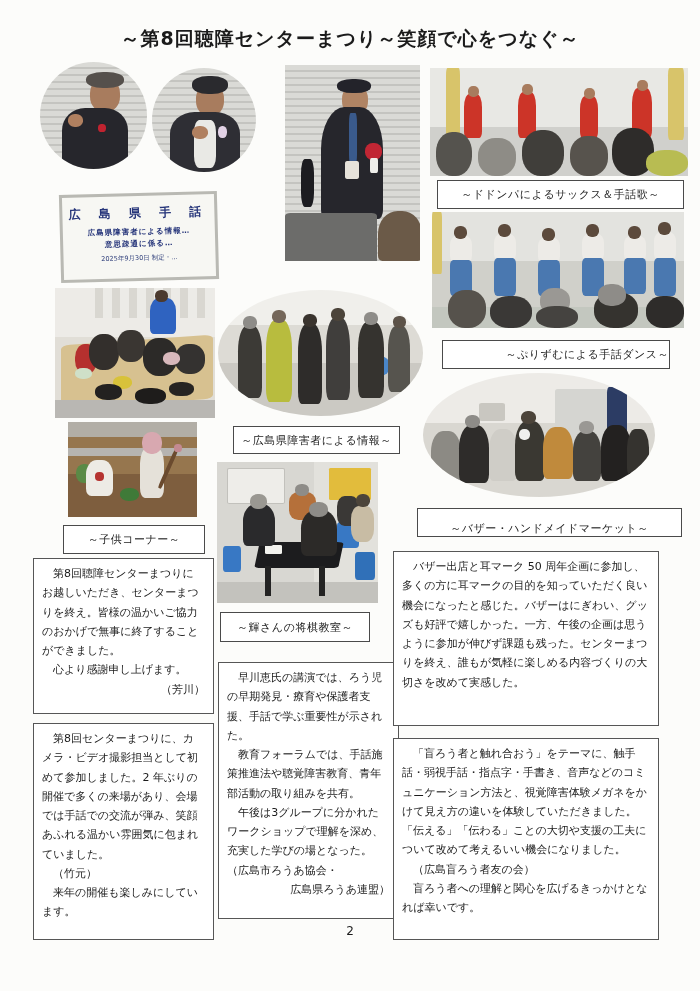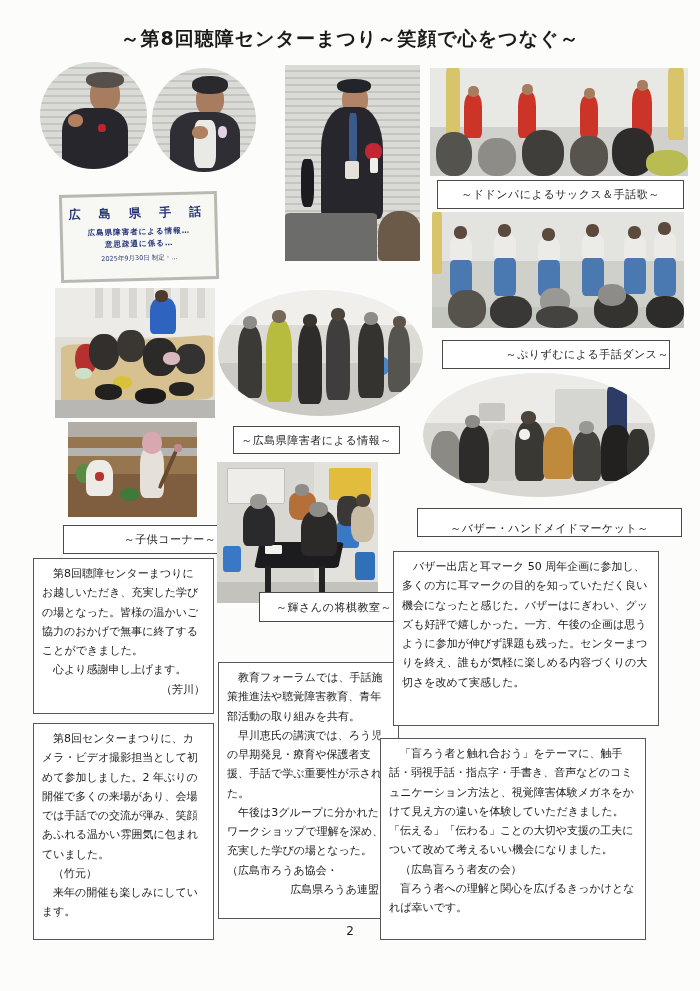--- a/index.html
+++ b/index.html
@@ -192,21 +192,21 @@
     <div class="b" style="left:8px;top:42px;width:17px;height:19px;background:#5a8a46;"></div>
     <div class="b" style="left:18px;top:38px;width:27px;height:36px;background:#edebe5;border-radius:40% 40% 20% 20%;"></div>
     <div class="b" style="left:27px;top:50px;width:9px;height:9px;background:#b53330;"></div>
     <div class="b" style="left:72px;top:26px;width:24px;height:50px;background:#e5e1d9;border-radius:30% 30% 20% 20%;"></div>
     <div class="b" style="left:74px;top:10px;width:20px;height:22px;background:#d8a8b0;"></div>
     <div class="b" style="left:98px;top:26px;width:4px;height:42px;background:#6a4a2e;transform:rotate(24deg);border-radius:20%;"></div>
     <div class="b" style="left:106px;top:22px;width:8px;height:8px;background:#c38a92;"></div>
     <div class="b" style="left:52px;top:66px;width:19px;height:13px;background:#3f7a38;"></div>
   </div>
 
-  <div class="cap" style="left:63px;top:525px;width:140px;height:27px;padding-left:36px;">
+  <div class="cap" style="left:63px;top:525px;width:140px;height:27px;">
     <span>～子供コーナー～</span>
   </div>
 
   <div class="photo" style="left:217px;top:462px;width:161px;height:141px;background:linear-gradient(90deg,#d8d7d2 0 60%,#e2e1dc 60%);">
     <div class="b" style="left:10px;top:6px;width:56px;height:34px;background:#eeede9;border:1px solid #c2c1bc;border-radius:4%;"></div>
     <div class="b" style="left:112px;top:6px;width:42px;height:32px;background:#e2bc3c;border-radius:4%;"></div>
     <div class="b" style="left:0;top:120px;width:161px;height:21px;background:#c3c2bd;border-radius:0;"></div>
     <div class="b" style="left:6px;top:84px;width:18px;height:26px;background:#3878c4;border-radius:15%;"></div>
     <div class="b" style="left:120px;top:60px;width:22px;height:26px;background:#3878c4;border-radius:15%;"></div>
     <div class="b" style="left:138px;top:90px;width:20px;height:28px;background:#3070b8;border-radius:15%;"></div>
@@ -218,49 +218,49 @@
     <div class="b" style="left:33px;top:32px;width:17px;height:15px;background:#9a9892;"></div>
     <div class="b" style="left:72px;top:30px;width:27px;height:28px;background:#b5703a;border-radius:35%;"></div>
     <div class="b" style="left:78px;top:22px;width:14px;height:12px;background:#8e8c88;"></div>
     <div class="b" style="left:84px;top:48px;width:36px;height:46px;background:#2c2a28;border-radius:40% 40% 15% 15%;"></div>
     <div class="b" style="left:92px;top:40px;width:19px;height:15px;background:#8e8c88;"></div>
     <div class="b" style="left:120px;top:34px;width:22px;height:30px;background:#3a3836;border-radius:35%;"></div>
     <div class="b" style="left:134px;top:44px;width:23px;height:36px;background:#c8bca4;border-radius:35%;"></div>
     <div class="b" style="left:139px;top:32px;width:14px;height:13px;background:#4c443a;"></div>
   </div>
 
-  <div class="cap" style="left:220px;top:592px;width:148px;height:28px;margin-left:39px;">
+  <div class="cap" style="left:220px;top:612px;width:148px;height:28px;">
     <span>～輝さんの将棋教室～</span>
   </div>
 
   <div class="tbox" style="left:33px;top:558px;width:163px;height:144px;">
-    <p>第8回聴障センターまつりにお越しいただき、充実した学びの場となった。皆様の温かいご協力のおかげで無事に終了することができました。</p>
+    <p>第8回聴障センターまつりにお越しいただき、センターまつりを終え。皆様の温かいご協力のおかげで無事に終了することができました。</p>
     <p>心より感謝申し上げます。</p>
     <p class="sig-right">（芳川）</p>
   </div>
 
   <div class="tbox" style="left:33px;top:723px;width:163px;height:205px;">
     <p>第8回センターまつりに、カメラ・ビデオ撮影担当として初めて参加しました。2 年ぶりの開催で多くの来場があり、会場では手話での交流が弾み、笑顔あふれる温かい雰囲気に包まれていました。</p>
     <p>（竹元）</p>
     <p>来年の開催も楽しみにしています。</p>
   </div>
 
   <div class="tbox" style="left:218px;top:662px;width:163px;height:245px;">
+    <p>早川恵氏の講演では、ろう児の早期発見・療育や保護者支援、手話で学ぶ重要性が示された。</p>
     <p>教育フォーラムでは、手話施策推進法や聴覚障害教育、青年部活動の取り組みを共有。</p>
-    <p>早川恵氏の講演では、ろう児の早期発見・療育や保護者支援、手話で学ぶ重要性が示された。</p>
     <p>午後は3グループに分かれたワークショップで理解を深め、充実した学びの場となった。</p>
     <p class="noindent">（広島市ろうあ協会・</p>
     <p class="sig-right">広島県ろうあ連盟）</p>
   </div>
 
   <div class="tbox" style="left:393px;top:551px;width:248px;height:163px;">
     <p>バザー出店と耳マーク 50 周年企画に参加し、多くの方に耳マークの目的を知っていただく良い機会になったと感じた。バザーはにぎわい、グッズも好評で嬉しかった。一方、午後の企画は思うように参加が伸びず課題も残った。センターまつりを終え、誰もが気軽に楽しめる内容づくりの大切さを改めて実感した。</p>
   </div>
 
-  <div class="tbox" style="left:380px;top:738px;width:248px;height:190px;">
+  <div class="tbox" style="left:393px;top:738px;width:248px;height:190px;">
     <p>「盲ろう者と触れ合おう」をテーマに、触手話・弱視手話・指点字・手書き、音声などのコミュニケーション方法と、視覚障害体験メガネをかけて見え方の違いを体験していただきました。「伝える」「伝わる」ことの大切や支援の工夫について改めて考えるいい機会になりました。</p>
     <p>（広島盲ろう者友の会）</p>
     <p>盲ろう者への理解と関心を広げるきっかけとなれば幸いです。</p>
   </div>
 
   <div class="pagenum">2</div>
 
 </div>
 
 </body></html>

